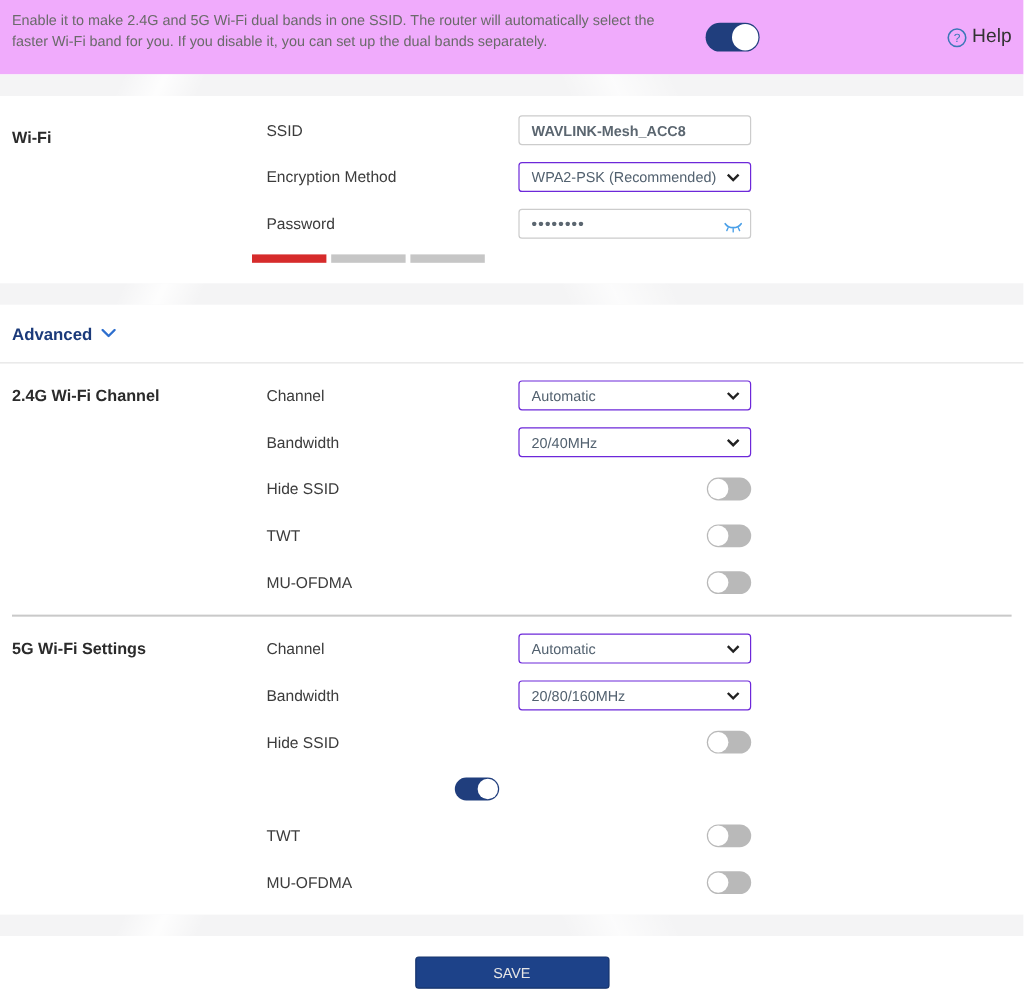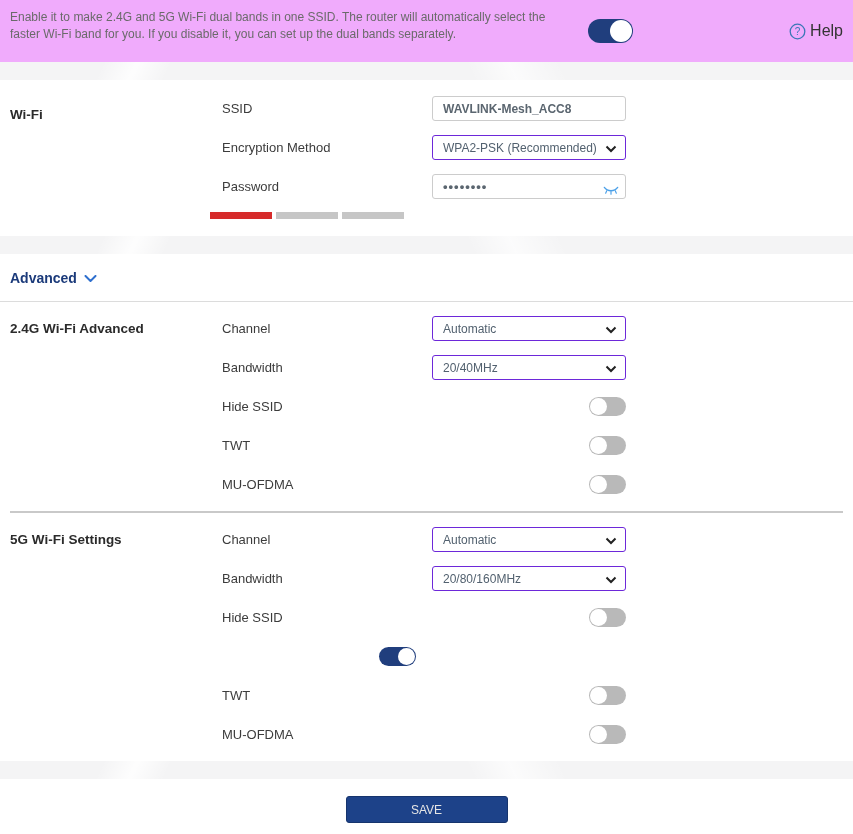--- a/index.html
+++ b/index.html
@@ -154,21 +154,21 @@
     <span>
       <svg width="13" height="8" viewBox="0 0 13 8">
           <path d="M1.5 1 L6.5 6 L11.5 1" stroke="#2e6fce" stroke-width="2" fill="none" stroke-linecap="round" stroke-linejoin="round"></path>
         </svg>
     </span>
   </span>
 </div>
 <hr class="hr">
 
 <div class="section settings">
-  <div class="sec-title">2.4G Wi-Fi Advanced</div>
+  <div class="sec-title">2.4G Wi-Fi Channel</div>
   <div class="rows">
     <div class="frow">
       <div class="frow-label">Channel</div>
       <div class="ctrl">
         <div class="select">
           <span class="select-value">Automatic</span>
           <span><svg width="12" height="8" viewBox="0 0 12 8">
                 <path d="M1.5 1.5 L6 6 L10.5 1.5" stroke="#222" stroke-width="2" fill="none"></path>
               </svg></span>
         </div>

